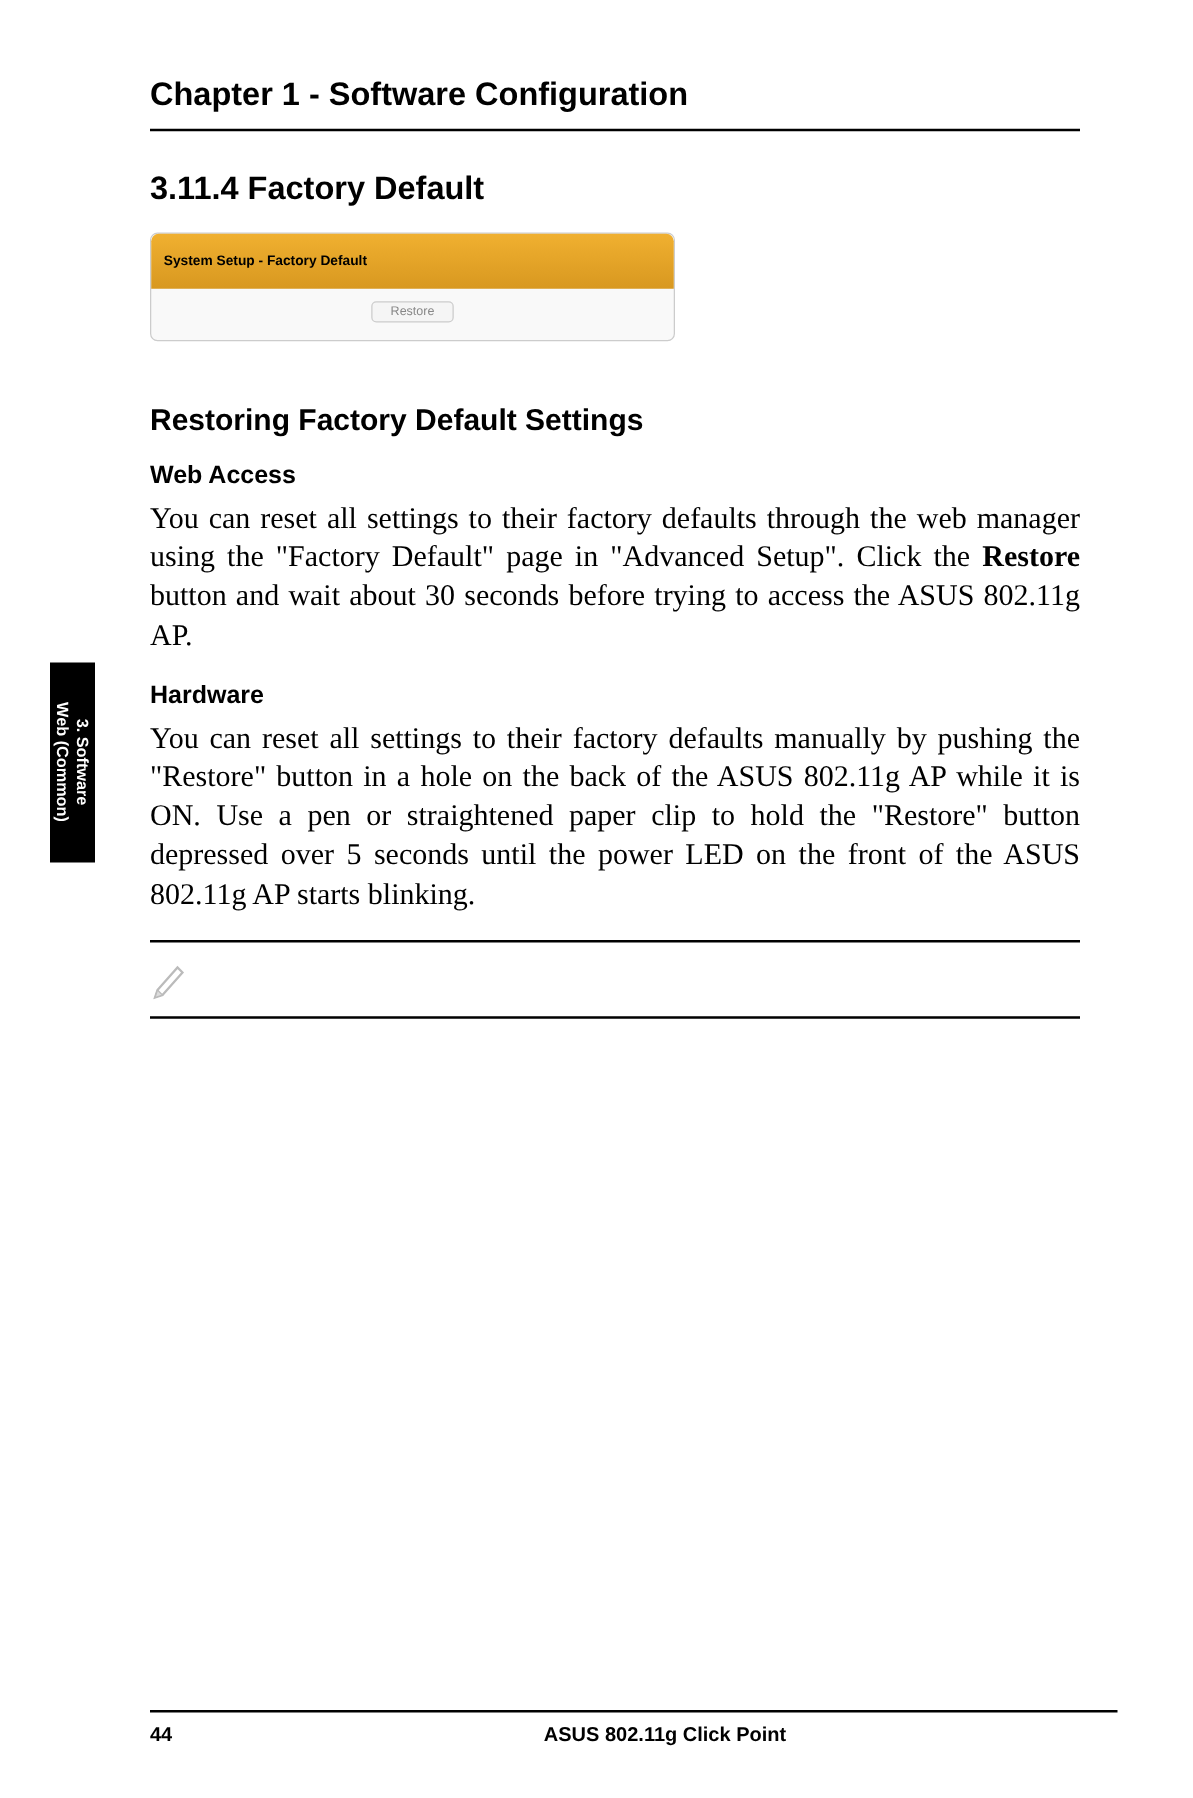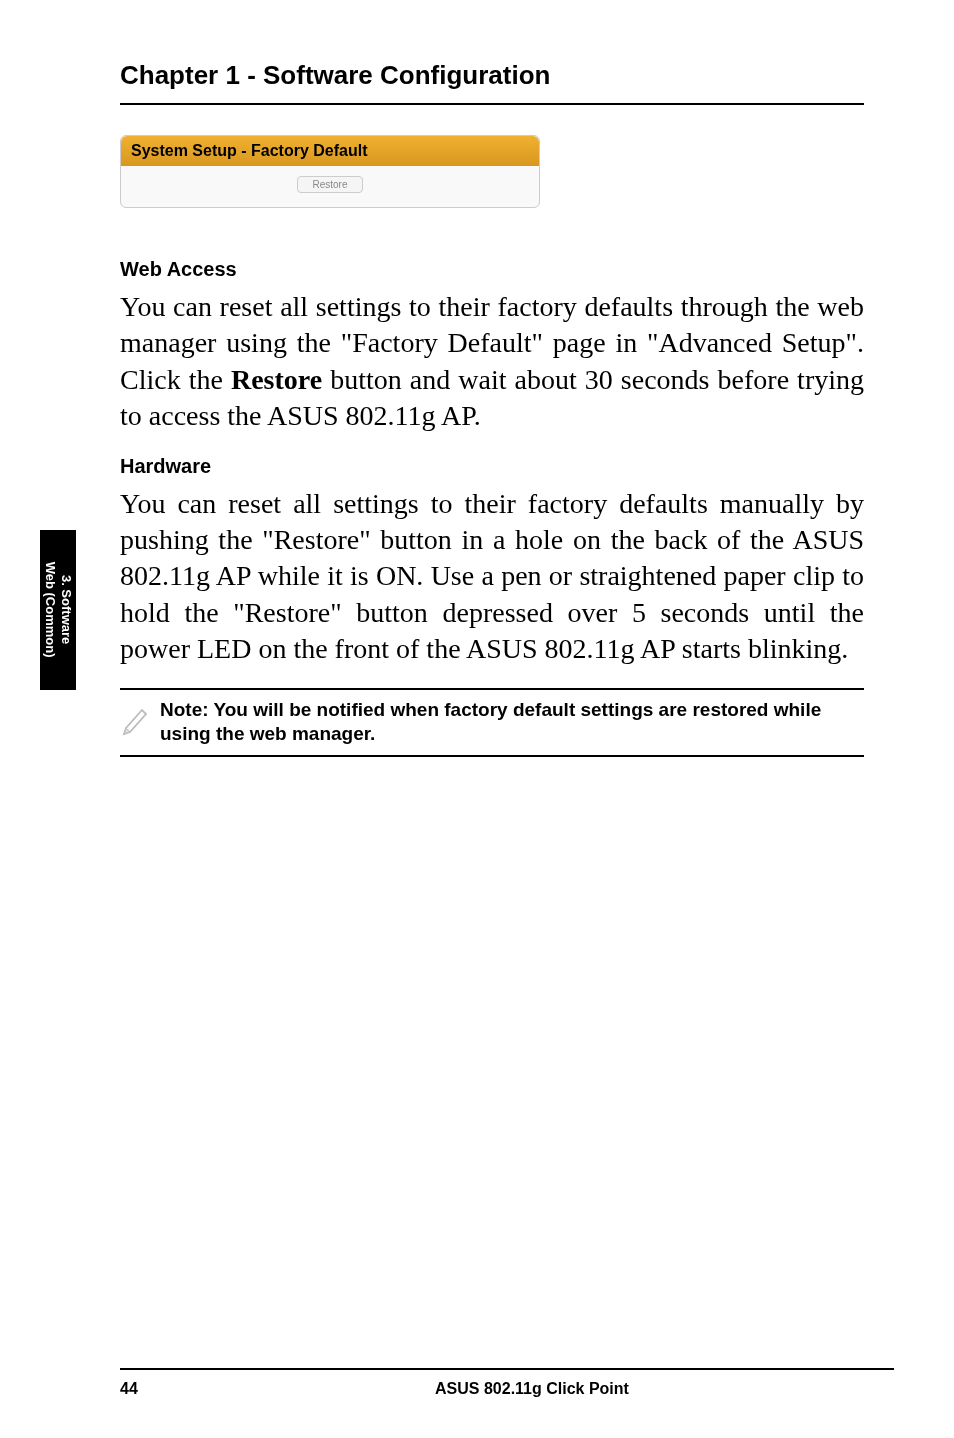--- a/index.html
+++ b/index.html
@@ -45,23 +45,23 @@
       width: 420px;
       border: 1px solid #ccc;
       border-radius: 6px;
       padding: 0;
       margin-bottom: 50px;
       background: #f9f9f9;
     }
     
     .screenshot-header {
       background: linear-gradient(to bottom, #f0b030, #d89820);
-      padding: 6px 10px;
+      padding: 16px 10px;
       font-family: Arial, sans-serif;
-      font-size: 16px;
+      font-size: 11px;
       font-weight: bold;
       color: black;
       border-top-left-radius: 6px;
       border-top-right-radius: 6px;
     }
     
     .screenshot-body {
       padding: 10px 12px 14px 12px;
     }
     
@@ -94,21 +94,21 @@
     
     .subsubsection-heading {
       font-family: Arial, Helvetica, sans-serif;
       font-size: 20px;
       font-weight: bold;
       margin-bottom: 8px;
     }
     
     .body-text {
       font-family: "Times New Roman", Times, serif;
-      font-size: 28px;
+      font-size: 24px;
       line-height: 1.3;
       text-align: justify;
       margin-bottom: 20px;
     }
     
     .side-tab {
       position: absolute;
       left: 40px;
       top: 530px;
       width: 36px;
@@ -202,45 +202,46 @@
     <span>3. Software</span><br>
     <span>Web (Common)</span>
   </div>
 </div>
 
 <div class="page-content">
 
   <h1 class="chapter-heading">Chapter 1 - Software Configuration</h1>
   <hr class="heading-rule">
 
+  <h2 class="section-heading">3.11.4 Factory Default</h2>
 
   <div class="screenshot-box">
     <div class="screenshot-header">System Setup - Factory Default</div>
     <div class="screenshot-body">
       <button class="screenshot-button">Restore</button>
     </div>
   </div>
 
+  <h3 class="subsection-heading">Restoring Factory Default Settings</h3>
 
   <h4 class="subsubsection-heading">Web Access</h4>
   <p class="body-text">
     <span>You can reset all settings to their factory defaults through the web manager using the "Factory Default" page in "Advanced Setup". Click the </span><span class="bold-inline">Restore</span><span> button and wait about 30 seconds before trying to access the ASUS 802.11g AP.</span>
   </p>
 
   <h4 class="subsubsection-heading">Hardware</h4>
   <p class="body-text">You can reset all settings to their factory defaults manually by pushing the "Restore" button in a hole on the back of the ASUS 802.11g AP while it is ON. Use a pen or straightened paper clip to hold the "Restore" button depressed over 5 seconds until the power LED on the front of the ASUS 802.11g AP starts blinking.</p>
 
   <div class="note-box">
     <div class="note-icon">
       <svg width="30" height="36" viewBox="0 0 30 36">
         <path d="M 6 28 L 22 10 L 26 14 L 10 32 L 4 34 L 6 28 Z" fill="none" stroke="#bbb" stroke-width="1.8"></path>
         <path d="M 4 34 L 6 28 L 10 32 Z" fill="#ddd" stroke="#bbb" stroke-width="1"></path>
       </svg>
     </div>
-    <div class="note-text">Note: You will be notified when factory default settings are restored while using the web manager.</div>
   </div>
 
 </div>
 
 <div class="footer">
   <hr class="footer-rule">
   <div class="footer-content">
     <div class="page-number">44</div>
     <div class="footer-title">ASUS 802.11g Click Point</div>
   </div>

